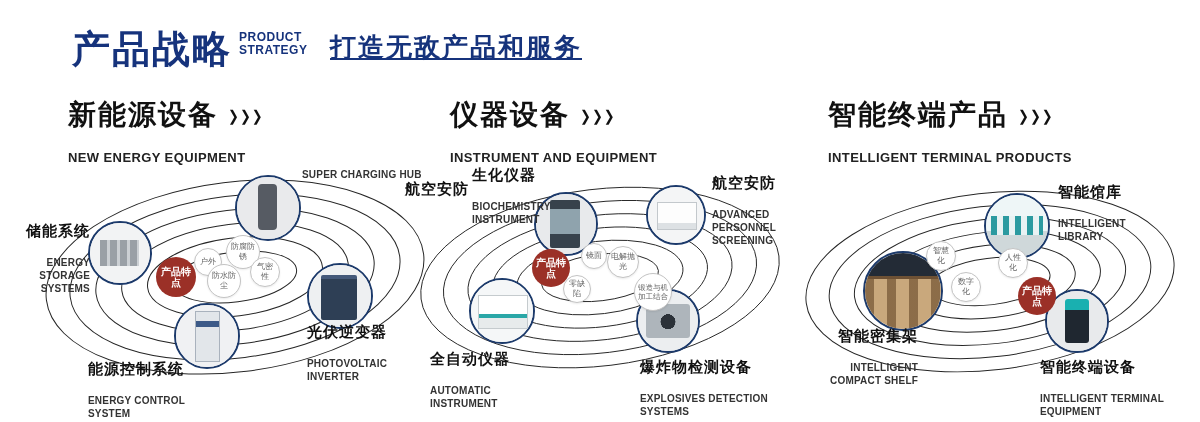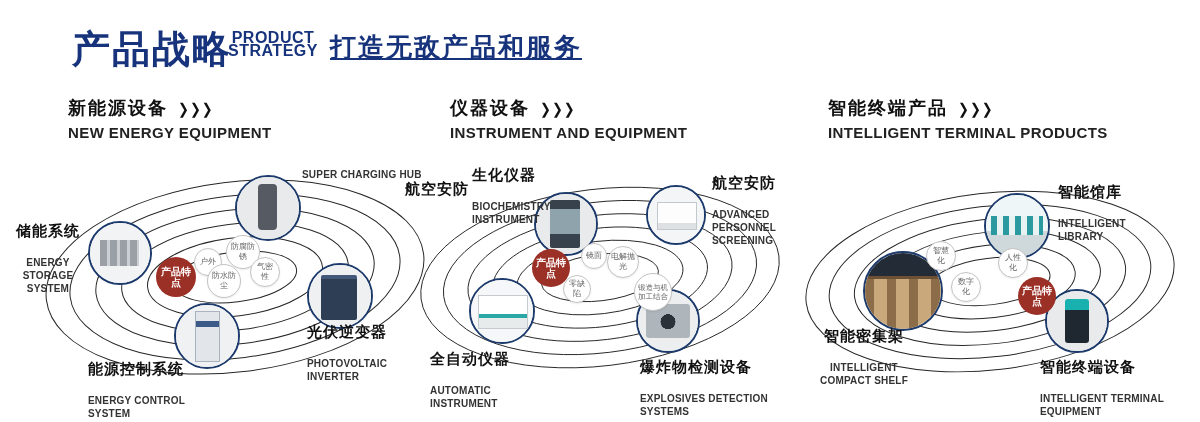--- a/index.html
+++ b/index.html
@@ -1,29 +1,29 @@
 <!DOCTYPE html>
 <html><head>
 <meta charset="utf-8">
 <style>
   html,body{margin:0;padding:0;background:#fff;}
   body{width:1200px;height:422px;font-family:"Liberation Sans","DejaVu Sans",sans-serif;position:relative;overflow:hidden;}
   .canvas{position:absolute;left:0;top:0;width:1200px;height:422px;}
 
   
   .main-title{position:absolute;left:72px;top:24px;font-size:38px;font-weight:bold;color:#16337c;letter-spacing:2px;}
-  .title-sub{position:absolute;left:228px;top:31px;color:#16337c;font-size:16px;font-weight:bold;line-height:13px;letter-spacing:0.5px;text-align:center;}
+  .title-sub{position:absolute;left:239px;top:31px;color:#16337c;font-size:12px;font-weight:bold;line-height:13px;letter-spacing:0.5px;}
   .slogan{position:absolute;left:330px;top:30px;font-size:26px;font-weight:bold;color:#16337c;letter-spacing:2px;text-decoration:underline;}
 
   
   .sec-header{position:absolute;}
   .sec-row{display:flex;align-items:center;gap:10px;}
-  .sec-title{font-size:18px;font-weight:bold;color:#111;letter-spacing:2px;}
+  .sec-title{font-size:28px;font-weight:bold;color:#111;letter-spacing:2px;}
   .sec-arrows{font-size:13px;color:#111;letter-spacing:1px;font-weight:bold;transform:scaleY(1.15);}
-  .sec-en{font-size:15px;font-weight:bold;color:#222;letter-spacing:0.4px;margin-top:4px;}
+  .sec-en{font-size:13px;font-weight:bold;color:#222;letter-spacing:0.4px;margin-top:16px;}
 
   
   .orbits{position:absolute;z-index:1;}
   .orbits ellipse{fill:none;stroke:#262626;stroke-width:1;}
 
   
   .pcircle{position:absolute;border-radius:50%;border:2px solid #1c3a6b;background:#f3f4f5;overflow:hidden;z-index:3;box-sizing:border-box;}
   .pcircle .ph{position:absolute;inset:0;}
 
   .img-charger{background:#e9eaec;}
@@ -53,21 +53,21 @@
   .center-circle{position:absolute;border-radius:50%;background:#9b3027;color:#fff;display:flex;align-items:center;justify-content:center;text-align:center;font-size:10px;font-weight:bold;line-height:1.15;z-index:4;box-sizing:border-box;padding:3px;}
 
   
   .bubble{position:absolute;border-radius:50%;background:#fff;border:1px solid #c4c4c4;color:#666;display:flex;align-items:center;justify-content:center;text-align:center;font-size:8px;line-height:1.25;z-index:5;box-sizing:border-box;padding:3px;box-shadow:0 1px 2px rgba(0,0,0,.08);}
   .bubble-lg{font-size:7.5px;}
 
   
   .p-label{position:absolute;z-index:6;}
   .p-label .zh{font-size:15px;font-weight:bold;color:#111;letter-spacing:1px;}
   .p-label .en{font-size:10px;font-weight:bold;color:#333;margin-top:15px;letter-spacing:0.2px;line-height:1.3;}
-  .p-label.right{text-align:center;}
+  .p-label.right{text-align:right;}
   .extra-label{position:absolute;z-index:6;font-size:15px;font-weight:bold;color:#111;letter-spacing:1px;}
 </style>
 </head>
 <body>
 
 <div class="canvas">
 
   <div class="main-title">产品战略</div>
   <div class="title-sub">
     <div>PRODUCT</div>
@@ -147,21 +147,21 @@
 
   <div class="center-circle" style="left:156px;top:257px;width:40px;height:40px;">产品特点</div>
 
   <div class="bubble" style="left:194px;top:248px;width:28px;height:28px;">户外</div>
   <div class="bubble" style="left:226px;top:235px;width:34px;height:34px;">防腐防锈</div>
   <div class="bubble" style="left:250px;top:257px;width:30px;height:30px;">气密性</div>
   <div class="bubble" style="left:207px;top:264px;width:34px;height:34px;">防水防尘</div>
 
   <div class="p-label right" style="left:6px;top:222px;width:84px;">
     <div class="zh">储能系统</div>
-    <div class="en">ENERGY STORAGE SYSTEM</div>
+    <div class="en">ENERGY STORAGE SYSTEMS</div>
   </div>
   <div class="p-label" style="left:302px;top:153px;width:120px;">
     <div class="en">SUPER CHARGING HUB</div>
   </div>
   <div class="p-label" style="left:307px;top:323px;width:110px;">
     <div class="zh">光伏逆变器</div>
     <div class="en">PHOTOVOLTAIC INVERTER</div>
   </div>
   <div class="p-label" style="left:88px;top:360px;width:130px;">
     <div class="zh">能源控制系统</div>

